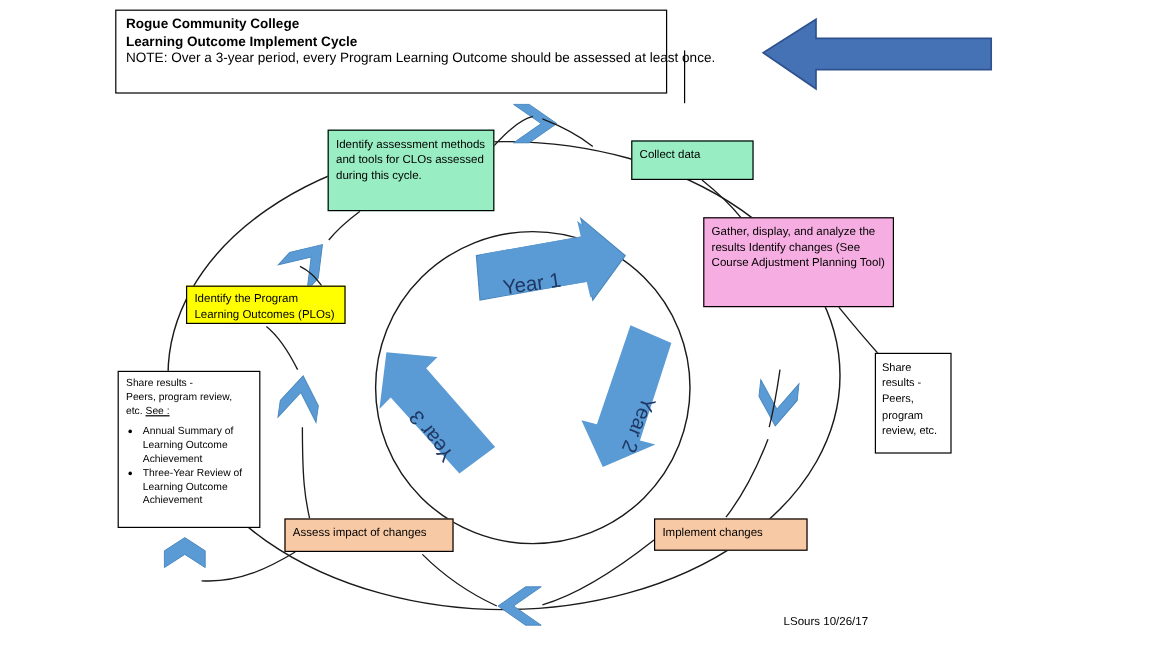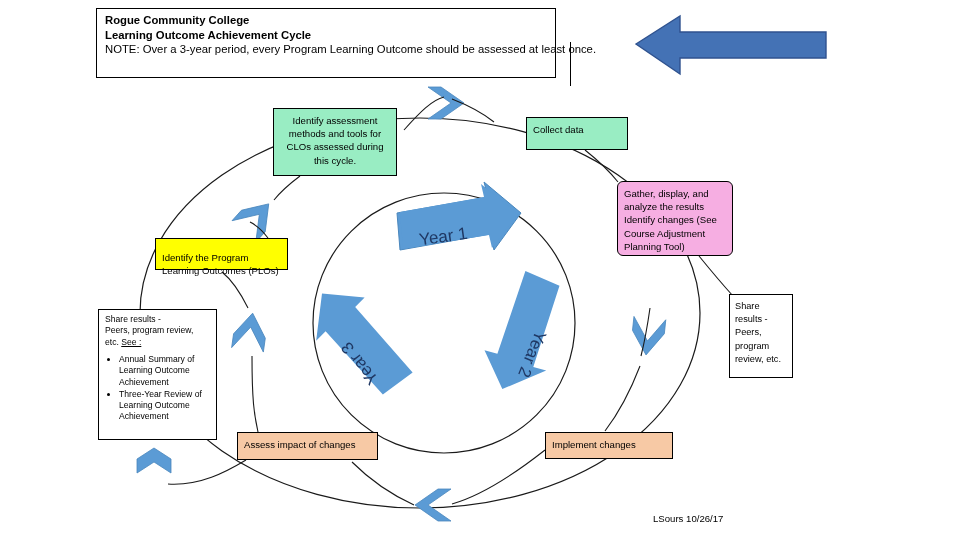--- a/index.html
+++ b/index.html
@@ -51,25 +51,25 @@
     line-height: 13.2px;
     color: #000000;
     padding: 5px 6px;
   }
   .green  { background: #99EDC3; }
   .pink   { background: #F6AEE2; }
   .yellow { background: #FFFF00; }
   .orange { background: #F7C9A5; }
   .white  { background: #ffffff; }
 
-  #box-identify-methods { left: 273px; top: 108px; width: 124px; height: 68px; text-align: center; }
+  #box-identify-methods { left: 273px; top: 108px; width: 139px; height: 68px; }
   #box-collect-data     { left: 494px; top: 117px; width: 102px; height: 33px; margin-left: 32px; }
-  #box-gather-analyze   { left: 617px; top: 181px; width: 116px; height: 75px; border-radius: 6px; }
+  #box-gather-analyze   { left: 586px; top: 181px; width: 159px; height: 75px; }
   #box-identify-plos    { left: 155px; top: 238px; width: 133px; height: 32px;
-                          padding: 12px 6px; line-height: 13px; }
+                          padding: 4px 6px; line-height: 13px; }
   #box-share-left       { left: 98px; top: 309px; width: 119px; height: 131px;
                           padding: 4px 4px 4px 6px; font-size: 8.6px; line-height: 11.4px; }
   #box-share-right      { left: 729px; top: 294px; width: 64px; height: 84px;
                           padding: 5px 5px; font-size: 9.2px; line-height: 13.2px; }
   #box-assess-impact    { left: 237px; top: 432px; width: 141px; height: 28px; }
   #box-implement        { left: 545px; top: 432px; width: 128px; height: 27px; }
 
   #box-assess-impact .pbox-text,
   #box-implement .pbox-text,
   #box-collect-data .pbox-text { white-space: nowrap; }
@@ -162,21 +162,21 @@
     <path d="M268,238 C 262,230 258,226 250,222" fill="none" stroke="#1a1a1a" stroke-width="1.1"></path>
     <path d="M274,200 C 282,190 292,182 300,176" fill="none" stroke="#1a1a1a" stroke-width="1.1"></path>
 
     <g>
       <polygon points="636,44 680,16 680,32 826,32 826,58 680,58 680,74" fill="#4472B5" stroke="#2F528F" stroke-width="1.4"></polygon>
     </g>
   </svg>
 
   <div id="header-box" class="abs">
     <div class="line bold">Rogue Community College</div>
-    <div class="line bold">Learning Outcome Achievement Cycle</div>
+    <div class="line bold">Learning Outcome Implement Cycle</div>
     <div class="line">NOTE: Over a 3-year period, every Program Learning Outcome should be assessed at least once.</div>
   </div>
   <div id="header-tick" class="abs"></div>
 
   <div id="box-identify-methods" class="abs pbox green">
     <span class="pbox-text">Identify assessment methods and tools for CLOs assessed during this cycle.</span>
   </div>
 
   <div id="box-collect-data" class="abs pbox green">
     <span class="pbox-text">Collect data</span>

